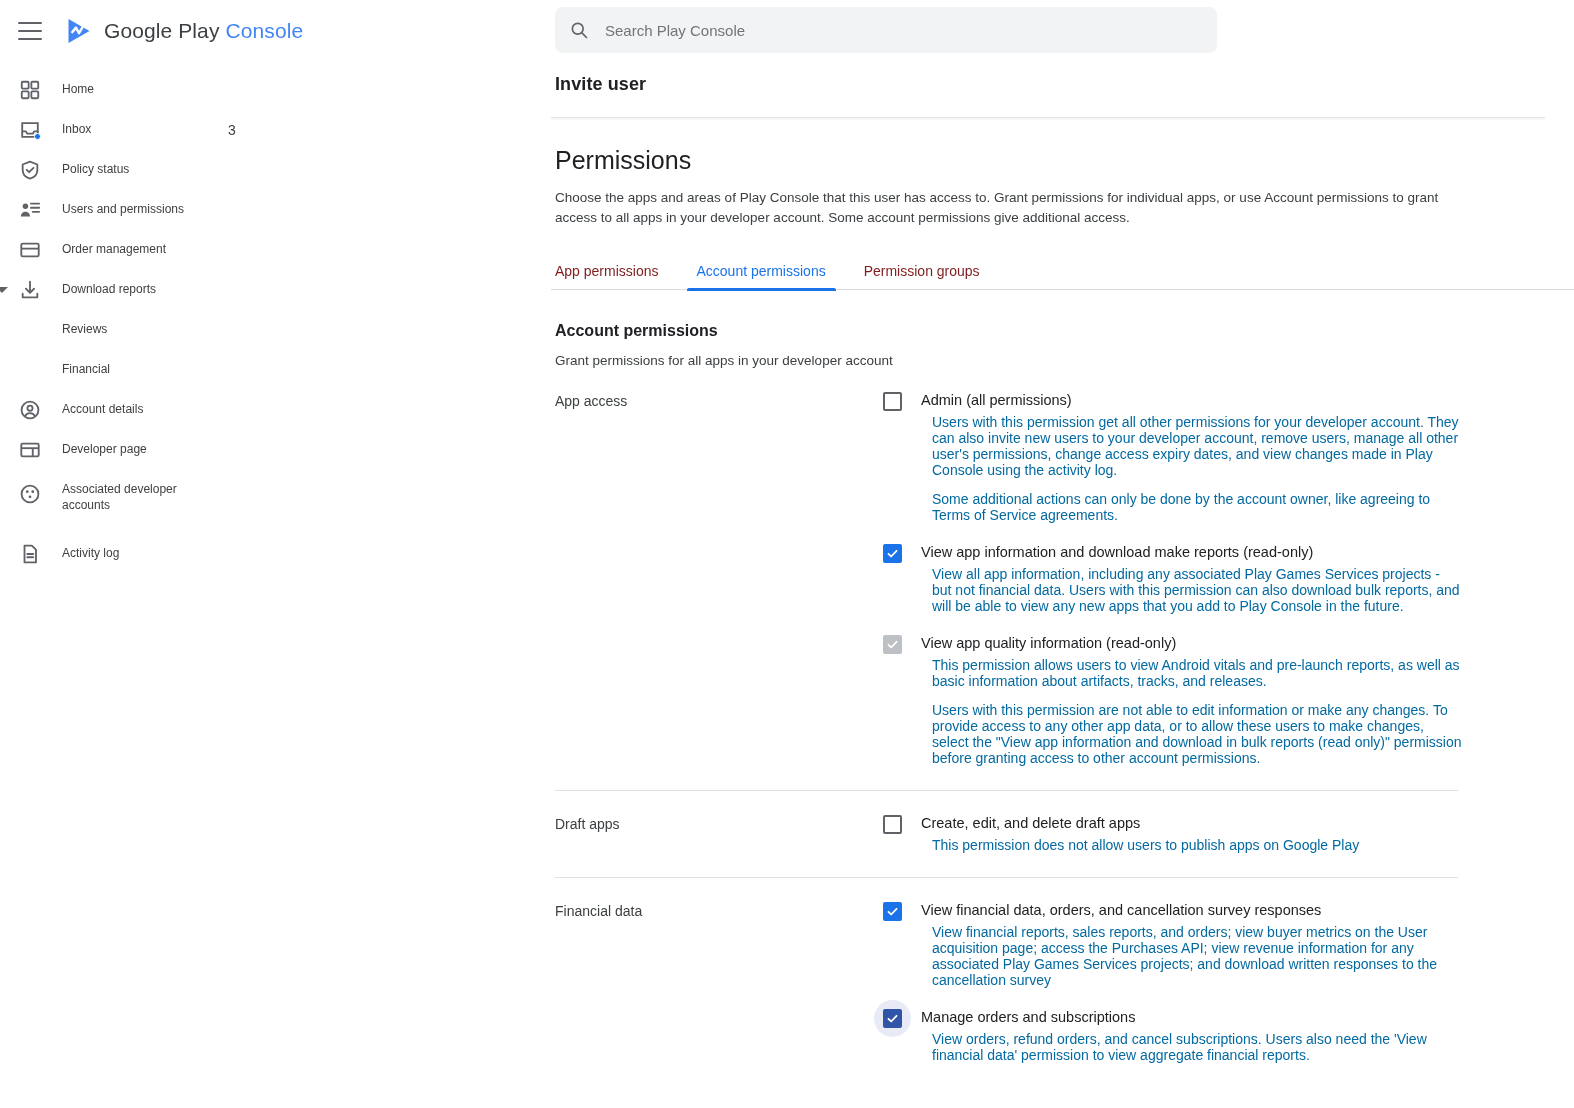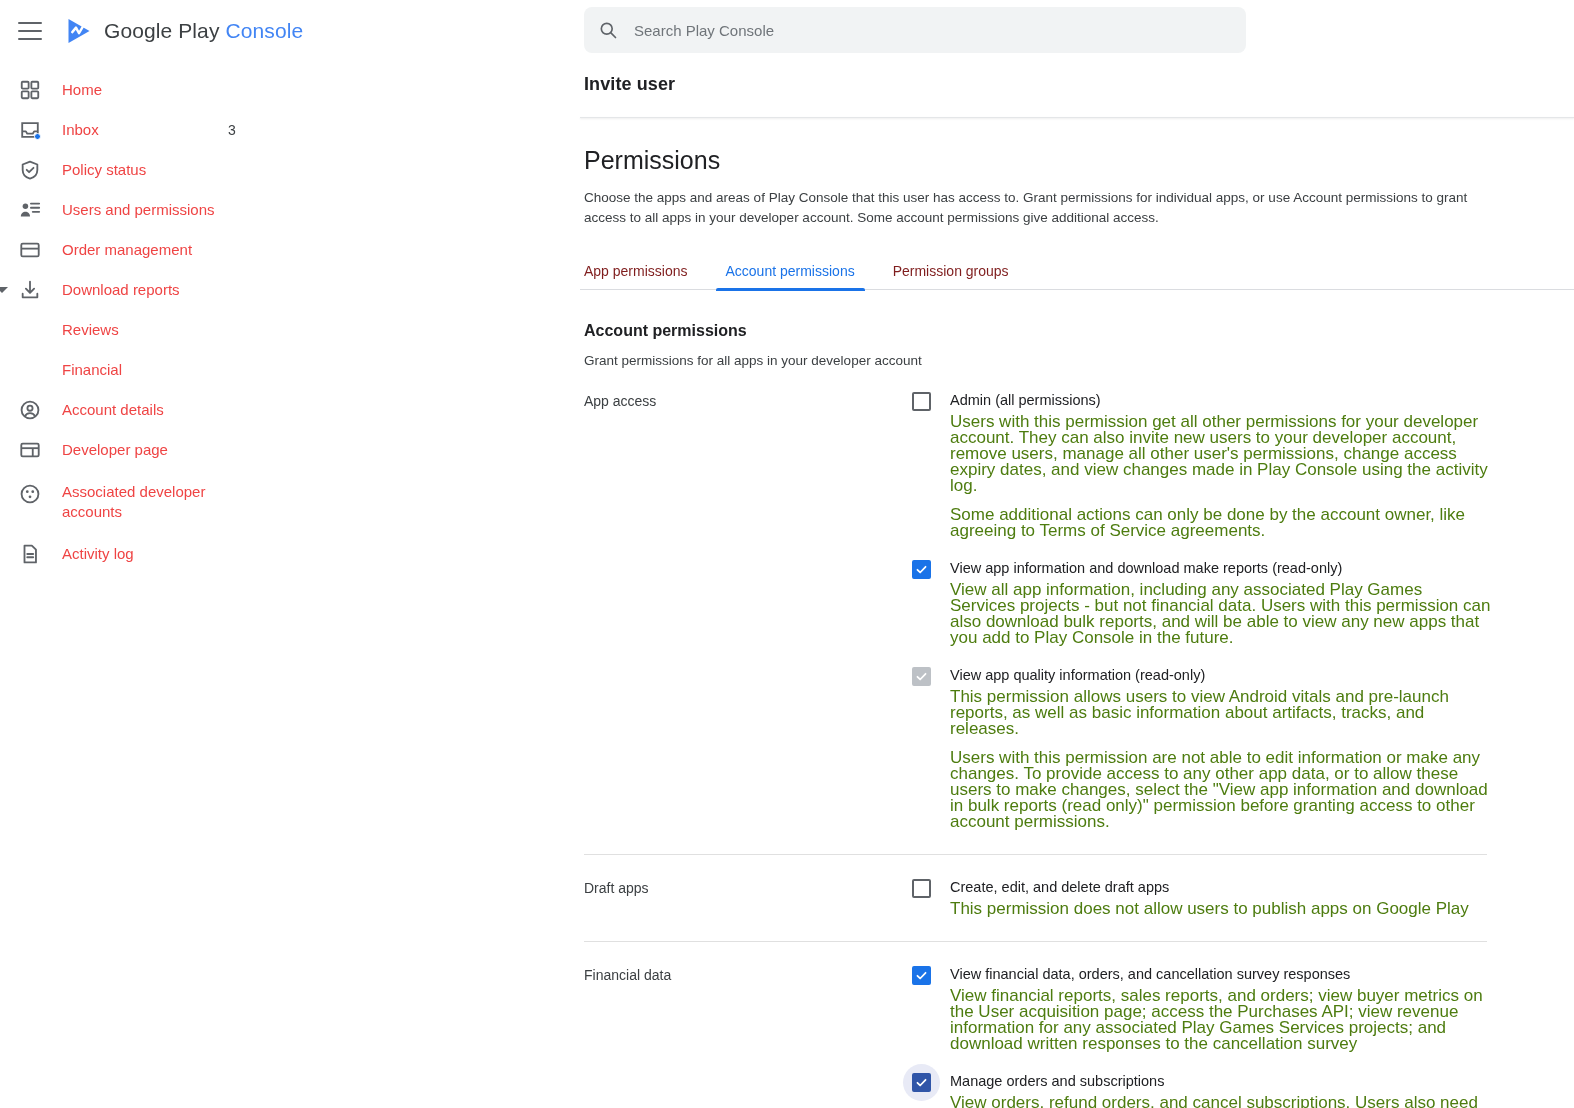--- a/index.html
+++ b/index.html
@@ -42,21 +42,21 @@
     display: flex; align-items: center;
     height: 40px; padding-left: 18px;
     cursor: pointer;
   }
   .nav-icon {
     width: 24px; height: 24px; margin-right: 20px; flex: none;
     display: flex; align-items: center; justify-content: center;
     position: relative;
   }
   .nav-label {
-    font-size: 15px; color: #ef4444; line-height: 1.3;
+    font-size: 12px; color: #404040; line-height: 1.3;
   }
   .nav-count {
     position: absolute; left: 228px; font-size: 14px; color: #3c4043;
   }
   .nav-item.sub { height: 40px; padding-left: 62px; }
   .nav-item.two-line { height: 52px; align-items: flex-start; margin-top: 12px; }
   .nav-item.two-line .nav-label { max-width: 160px; }
   .expander {
     position: absolute; left: -4px; top: 50%; transform: translateY(-50%);
     width: 0; height: 0;
@@ -64,21 +64,21 @@
     border-top: 6px solid #5f6368;
   }
   .dot-badge {
     position: absolute; right: 1px; bottom: 2px;
     width: 7px; height: 7px; border-radius: 50%;
     background: #1a73e8; border: 1.5px solid #fff;
   }
 
   
   .main {
-    position: absolute; left: 580px; top: 0;
+    position: absolute; left: 551px; top: 0;
     width: 994px; height: 1108px;
   }
   .search-wrap { padding: 7px 0 0 4px; }
   .search-box {
     display: flex; align-items: center;
     width: 662px; height: 46px;
     background: #f1f3f4; border-radius: 8px;
     padding: 0 14px;
   }
   .search-icon { width: 20px; height: 20px; margin-right: 14px; flex: none; }
@@ -164,22 +164,23 @@
     width: 37px; height: 37px; border-radius: 50%;
     background: #e8eaf6; z-index: 1;
   }
   .tick { width: 13px; height: 13px; display: block; }
 
   .perm-text { flex: 1; }
   .perm-title {
     font-size: 14.5px; color: #202124; line-height: 19px;
   }
   .perm-desc {
-    font-size: 17px; color: #4d7c0f; line-height: 16px;
+    font-size: 14px; color: #0369a1; line-height: 16px;
     margin-top: 4px;
+    margin-left: 11px;
   }
   .perm-desc + .perm-desc { margin-top: 13px; }
 
   .divider {
     height: 1px; background: #e0e0e0;
     width: 903px; margin: 24px 0 0 0;
   }
 </style>
 </head>
 <body>

